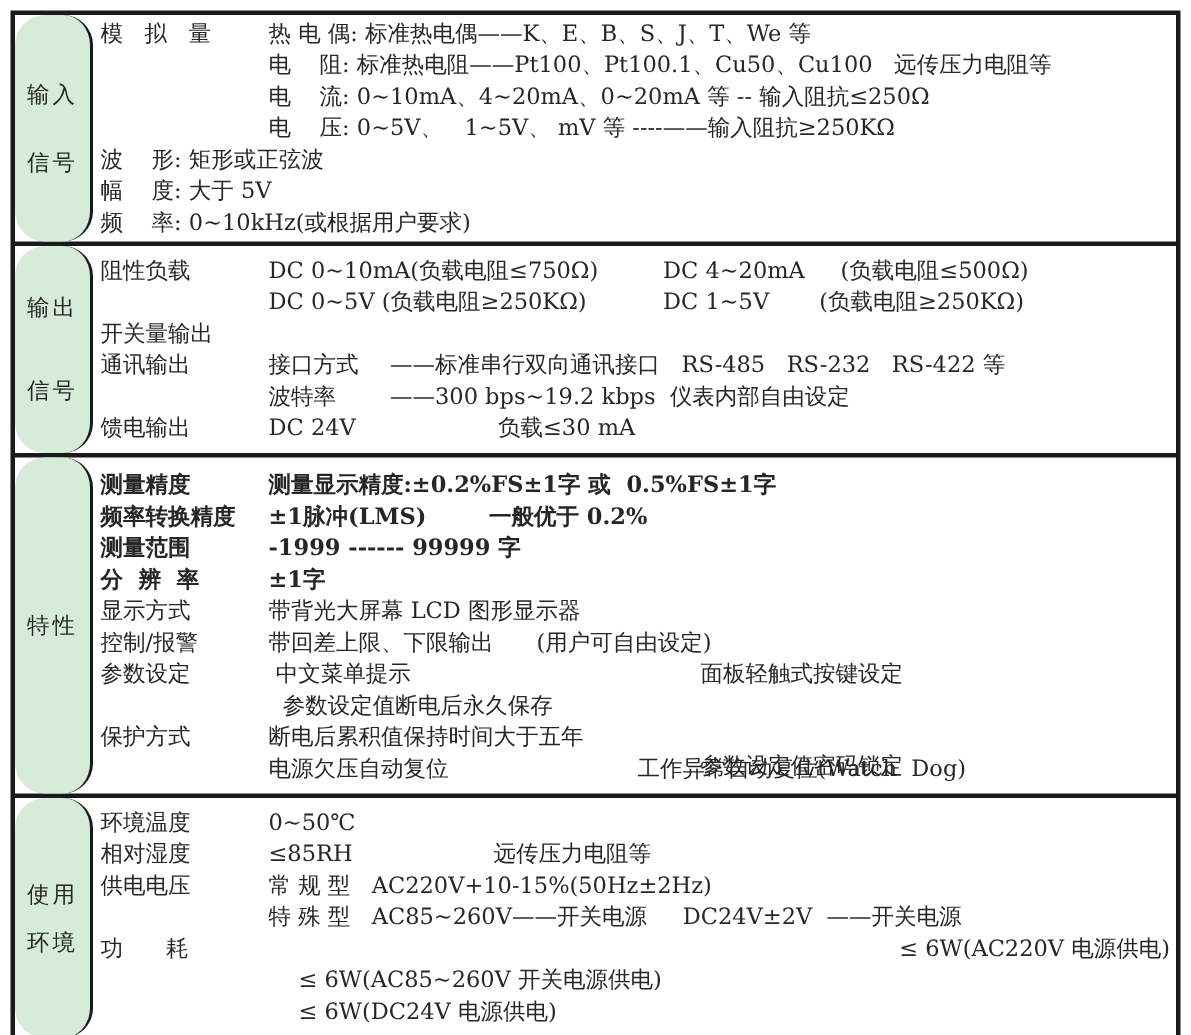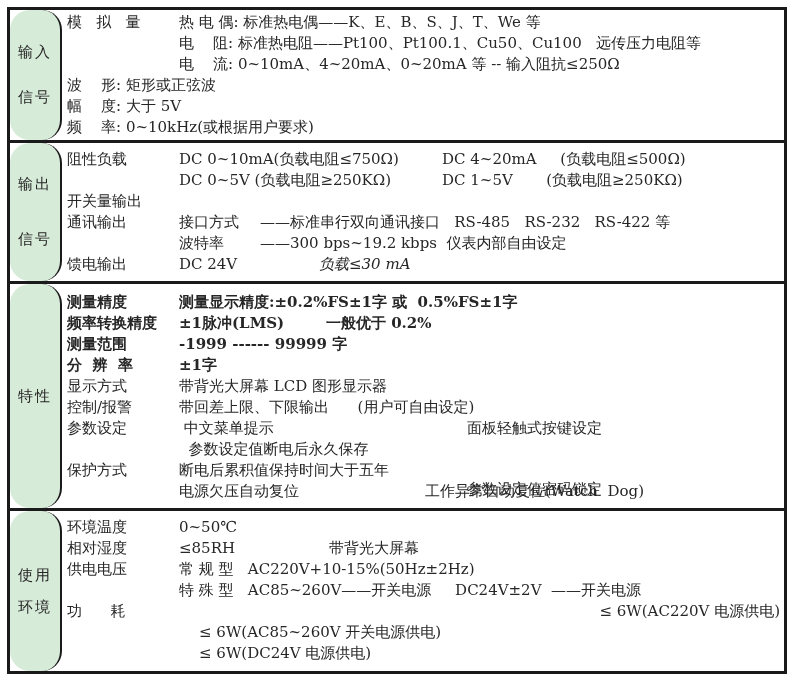--- a/index.html
+++ b/index.html
@@ -47,20 +47,21 @@
         <div class="sb-line">输入</div>
         <div class="sb-line">信号</div>
       </div>
       <div class="content">
         <div class="row">
           <div class="row-label">模   拟   量</div>
           <div class="lines">
             <div class="line"><span>热 电 偶: 标准热电偶——K、E、B、S、J、T、We 等</span></div>
             <div class="line"><span>电    阻: 标准热电阻——Pt100、Pt100.1、Cu50、Cu100   远传压力电阻等</span></div>
             <div class="line"><span>电    流: 0~10mA、4~20mA、0~20mA 等 -- 输入阻抗≤250Ω</span></div>
+            <div class="line"><span>电    压: 0~5V、   1~5V、 mV 等 ----——输入阻抗≥250KΩ</span></div>
           </div>
         </div>
         <div class="row">
           <div class="lines">
             <div class="line"><span>波    形: 矩形或正弦波</span></div>
             <div class="line"><span>幅    度: 大于 5V</span></div>
             <div class="line"><span>频    率: 0~10kHz(或根据用户要求)</span></div>
           </div>
         </div>
       </div>
@@ -84,21 +85,21 @@
         <div class="row">
           <div class="row-label">通讯输出</div>
           <div class="lines">
             <div class="line"><span>接口方式</span><span class="v2" style="left: 81px;">——标准串行双向通讯接口   RS-485   RS-232   RS-422 等</span></div>
             <div class="line"><span>波特率</span><span class="v2" style="left: 81px;">——300 bps~19.2 kbps  仪表内部自由设定</span></div>
           </div>
         </div>
         <div class="row">
           <div class="row-label">馈电输出</div>
           <div class="lines">
-            <div class="line"><span>DC 24V</span><span class="v2" style="left: 140px; font-style: italic;">负载≤30 mA</span></div>
+            <div class="line"><span>DC 24V</span><span class="v2" style="left: 153px;">负载≤30 mA</span></div>
           </div>
         </div>
       </div>
     </div>
     <div class="section sec-2">
       <div class="sidebar">
         <div class="sb-line">特性</div>
       </div>
       <div class="content">
         <div class="row">
@@ -161,21 +162,21 @@
       <div class="content">
         <div class="row">
           <div class="row-label">环境温度</div>
           <div class="lines">
             <div class="line"><span>0~50℃</span></div>
           </div>
         </div>
         <div class="row">
           <div class="row-label">相对湿度</div>
           <div class="lines">
-            <div class="line"><span>≤85RH</span><span class="v2" style="left: 150px;">带背光大屏幕</span></div>
+            <div class="line"><span>≤85RH</span><span class="v2" style="left: 150px;">远传压力电阻等</span></div>
           </div>
         </div>
         <div class="row">
           <div class="row-label">供电电压</div>
           <div class="lines">
             <div class="line"><span>常 规 型   AC220V+10-15%(50Hz±2Hz)</span></div>
             <div class="line"><span>特 殊 型   AC85~260V——开关电源     DC24V±2V  ——开关电源</span></div>
           </div>
         </div>
         <div class="row">

